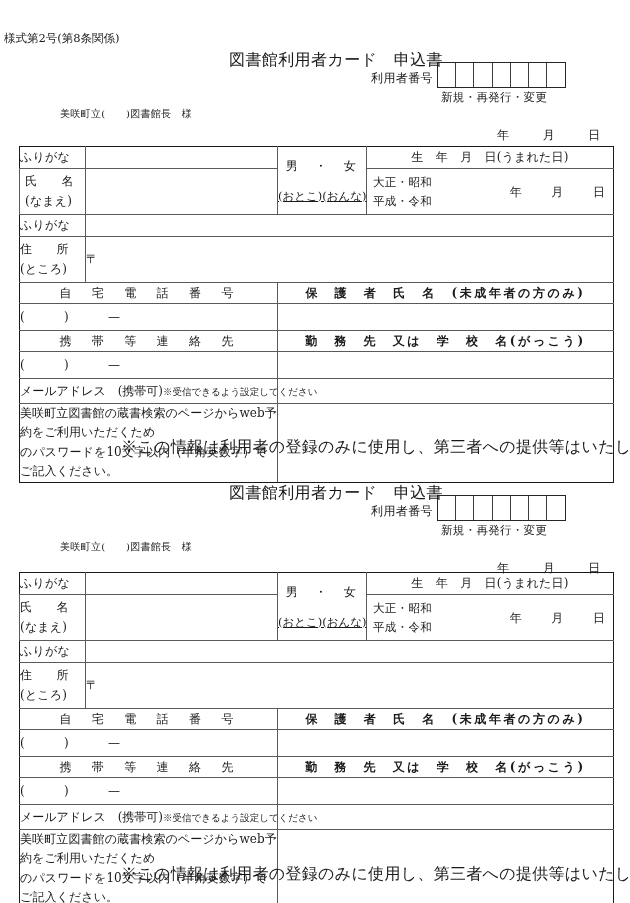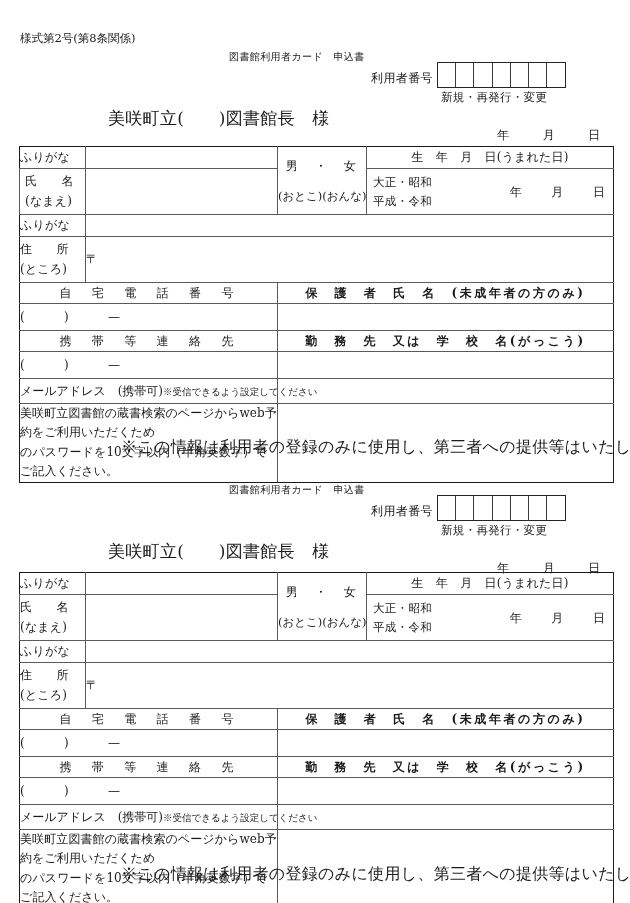--- a/index.html
+++ b/index.html
@@ -19,28 +19,28 @@
   .page {
     position: absolute;
     left: 0; top: 0;
     width: 630px;
     height: 903px;
   }
 
   
   .form-no {
     position: absolute;
-    left: 20px;
+    left: 4px;
     font-size: 11.5px;
     letter-spacing: 0px;
     white-space: nowrap;
   }
   .doc-title {
     position: absolute;
-    font-size: 10px;
+    font-size: 16px;
     letter-spacing: 0.4px;
     white-space: nowrap;
   }
   .usernum-label {
     position: absolute;
     font-size: 12px;
     white-space: nowrap;
     letter-spacing: 0.4px;
   }
   .usernum-grid {
@@ -58,24 +58,23 @@
   .usernum-cell:last-child { border-right: none; }
 
   .usernum-note {
     position: absolute;
     font-size: 11.5px;
     white-space: nowrap;
     letter-spacing: 0.3px;
   }
   .addressee {
     position: absolute;
-    font-size: 17px;
+    font-size: 10px;
     white-space: nowrap;
     letter-spacing: 0.3px;
-    margin-left: 48px;
   }
   .date-line {
     position: absolute;
     font-size: 12px;
     white-space: nowrap;
   }
   .date-line span { display: inline-block; }
   .date-line .gap { width: 26px; }
 
   
@@ -161,20 +160,21 @@
     text-align: center;
     letter-spacing: 2.5px;
     font-size: 12px;
     white-space: nowrap;
   }
   .gender-bot {
     text-align: center;
     font-size: 11.5px;
     white-space: nowrap;
     letter-spacing: 0px;
+    text-decoration: underline;
   }
 
   .tel-blank {
     font-size: 12px;
     white-space: nowrap;
     padding-left: 22px;
     letter-spacing: 0.2px;
   }
   .tel-blank .p1 { display: inline-block; width: 44px; }
   .tel-blank .p2 { display: inline-block; width: 44px; }

